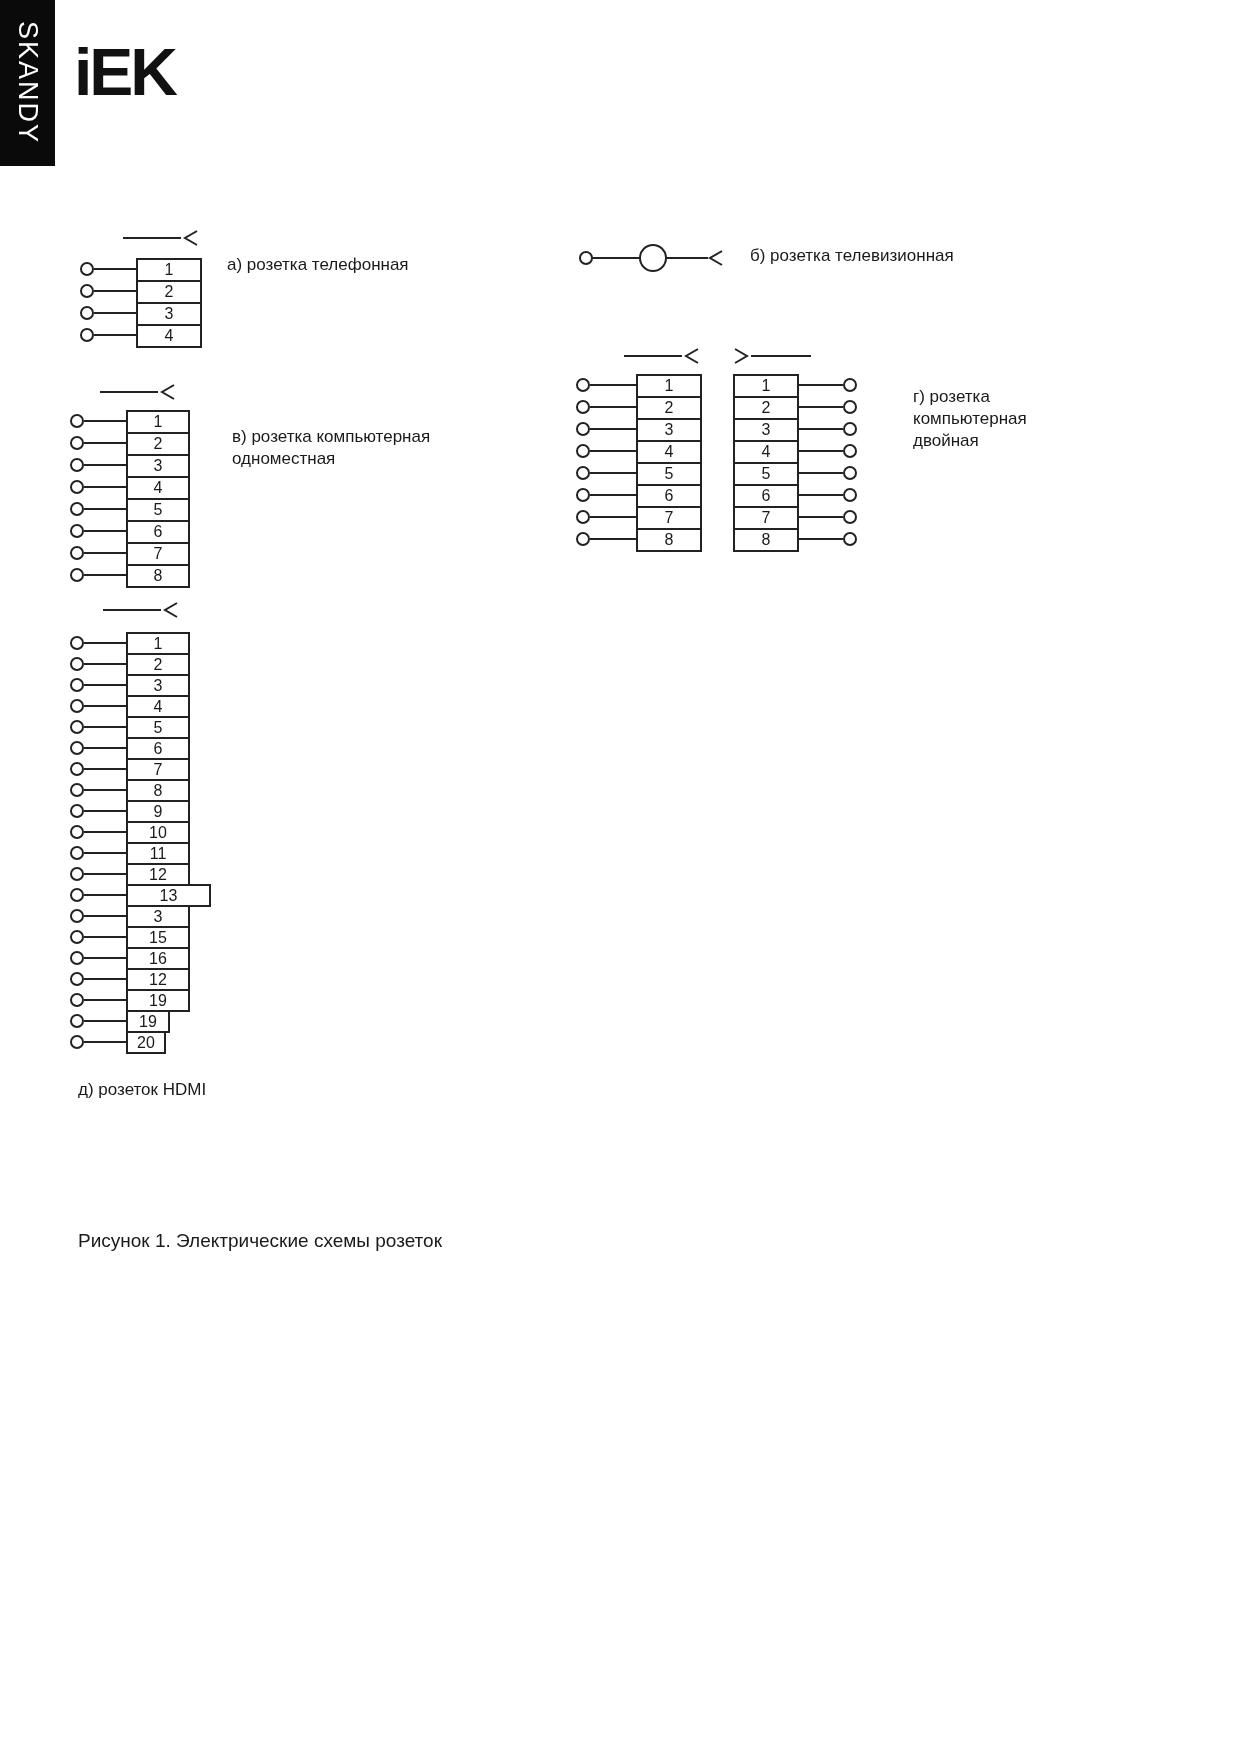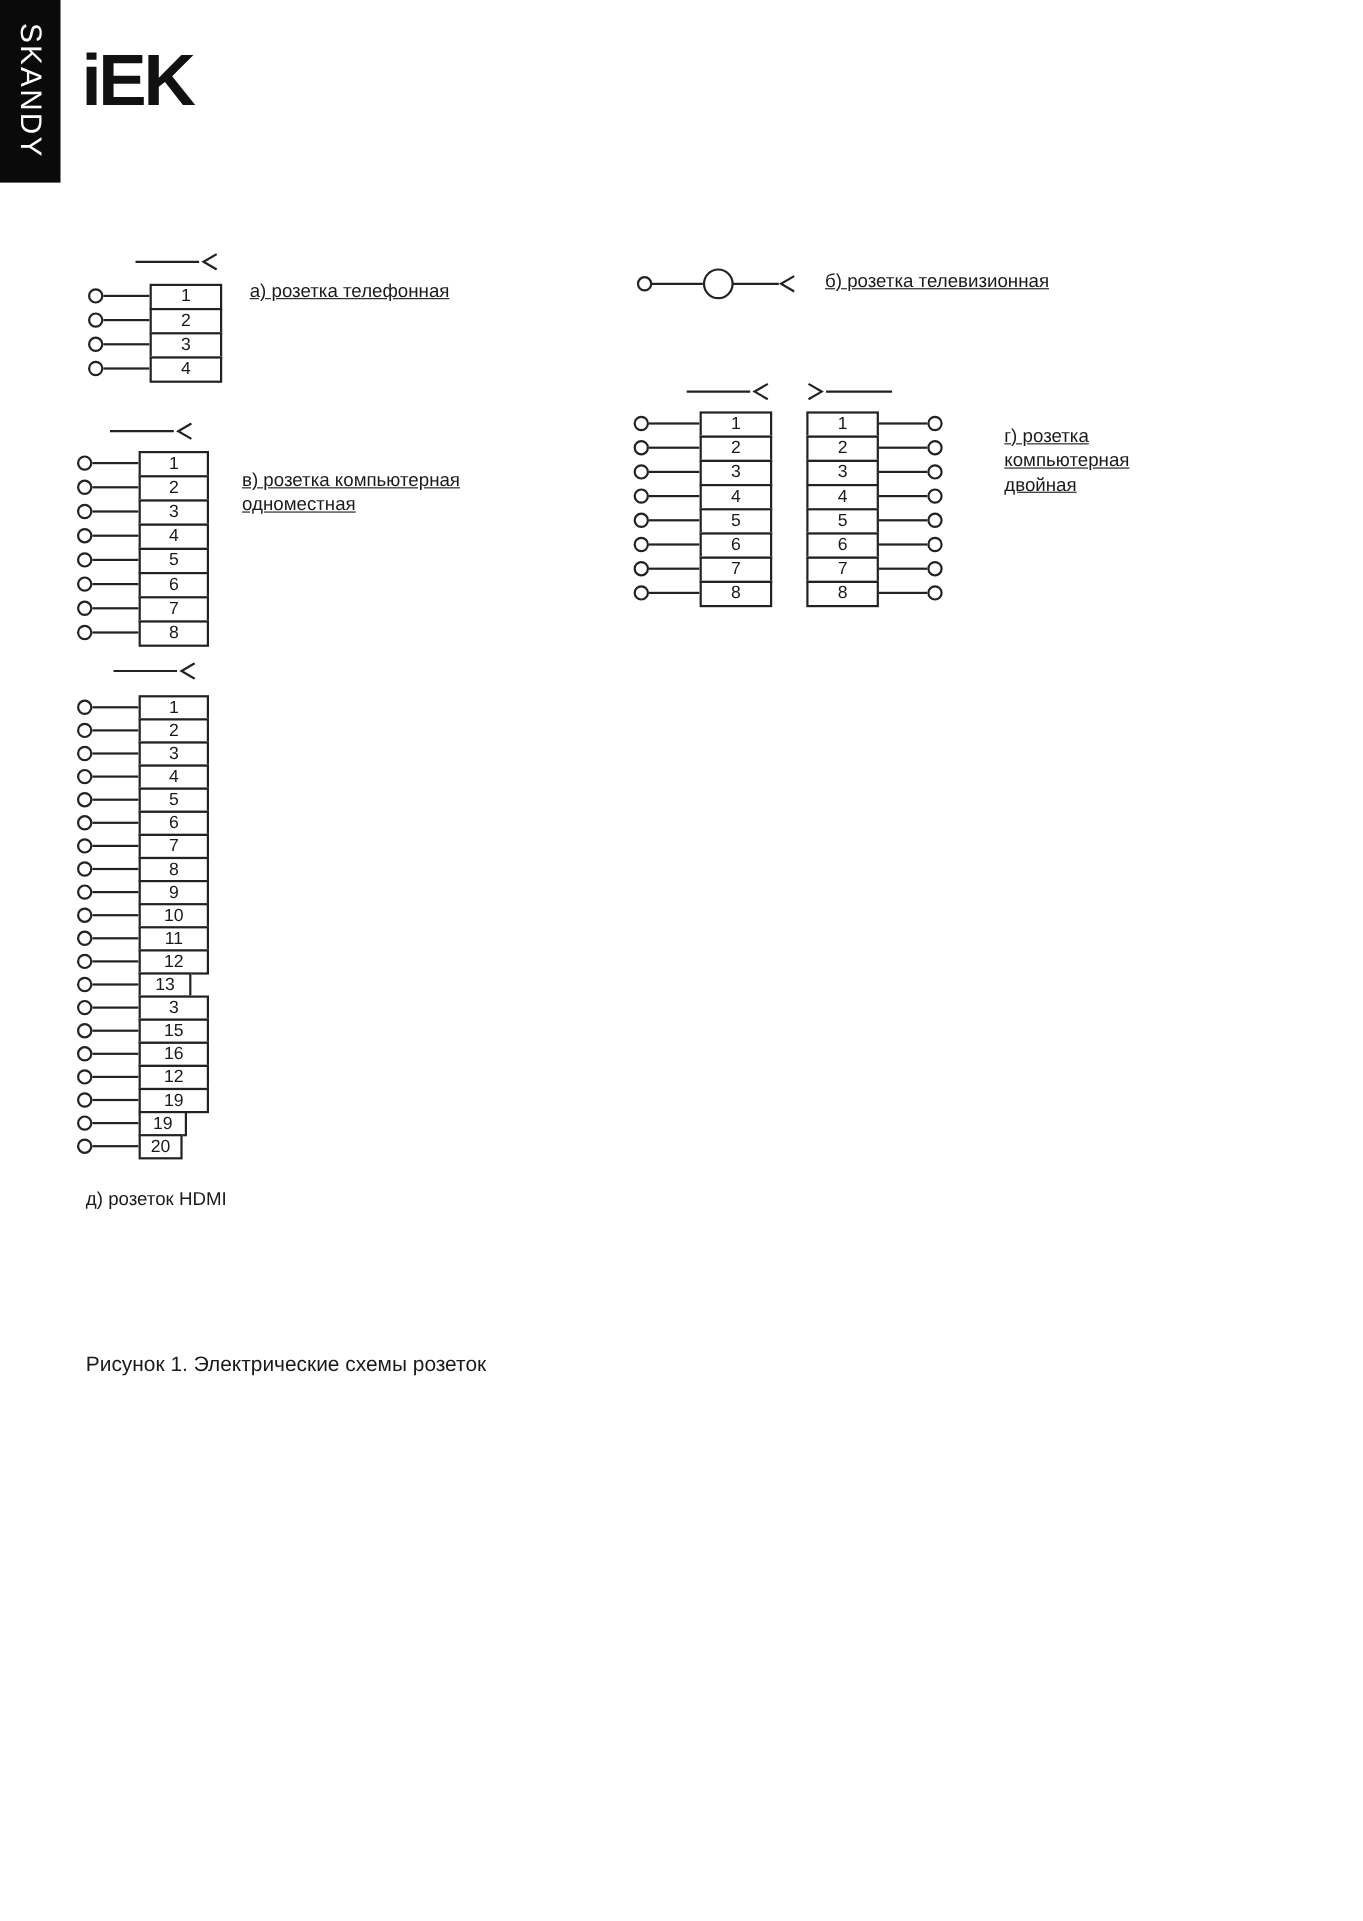--- a/index.html
+++ b/index.html
@@ -32,21 +32,21 @@
     width:14px; height:14px; border:2px solid #222; border-radius:50%;
     flex:none; background:#fff;
   }
   .wire { height:0; border-top:2px solid #222; flex:none; }
   .cell {
     border:2px solid #222; display:flex; align-items:center; justify-content:center;
     font-size:16px; flex:none; align-self:flex-start; background:#fff;
   }
   .rows-22 .cell { height:24px; }
   .rows-21 .cell { height:23px; }
-  .dlabel { position:absolute; font-size:17px; line-height:22px; white-space:nowrap;text-decoration:underline; }
+  .dlabel { position:absolute; font-size:17px; line-height:22px; white-space:nowrap; }
   .desc-list { position:absolute; }
   .desc-line { font-size:16px; line-height:21px; white-space:nowrap; }
   .hdmi-label { position:absolute; font-size:17px; white-space:nowrap; }
   .caption { position:absolute; left:78px; top:1230px; font-size:19px; }
 </style>
 </head>
 <body>
 
 <div class="sidebar">
   <span class="sidebar-text">SKANDY</span>
@@ -137,21 +137,21 @@
       <span class="contact"></span>
       <span class="wire" style="width:42px"></span>
       <span class="cell" style="width:64px">7</span>
     </div>
       <div class="row">
       <span class="contact"></span>
       <span class="wire" style="width:42px"></span>
       <span class="cell" style="width:64px">8</span>
     </div>
     </div>
-  <div class="dlabel" style="left:150px; top:42px;">
+  <div class="dlabel" style="left:162px; top:42px;">
     <div>в) розетка компьютерная</div>
     <div>одноместная</div>
   </div>
 </div>
 
 <div class="diagram" style="left:576px; top:348px;">
   <svg class="sym" style="left:48px; top:0;" width="80" height="16" viewBox="0 0 80 16">
     <line x1="0" y1="8" x2="58" y2="8"></line>
     <polyline points="74,1 62,8 74,15"></polyline>
   </svg>
@@ -315,21 +315,21 @@
       <span class="cell" style="width:64px">11</span>
     </div>
       <div class="row">
       <span class="contact"></span>
       <span class="wire" style="width:42px"></span>
       <span class="cell" style="width:64px">12</span>
     </div>
       <div class="row">
       <span class="contact"></span>
       <span class="wire" style="width:42px"></span>
-      <span class="cell" style="width:48px">13</span>
+      <span class="cell" style="width:85px">13</span>
     </div>
       <div class="row">
       <span class="contact"></span>
       <span class="wire" style="width:42px"></span>
       <span class="cell" style="width:64px">3</span>
     </div>
       <div class="row">
       <span class="contact"></span>
       <span class="wire" style="width:42px"></span>
       <span class="cell" style="width:64px">15</span>

